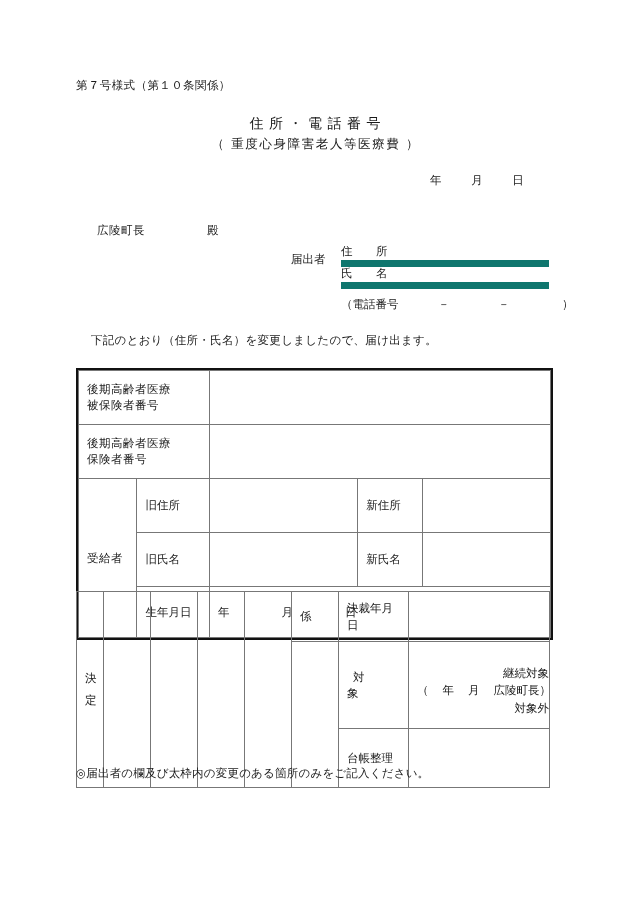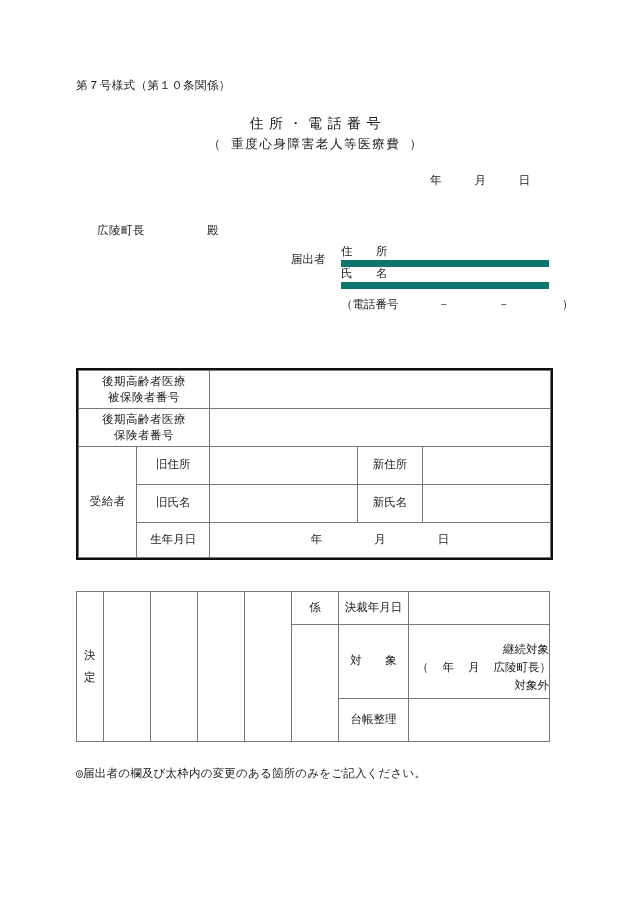--- a/index.html
+++ b/index.html
@@ -12,21 +12,20 @@
     background: #ffffff;
     font-family: "DejaVu Serif", "Liberation Serif", serif;
     color: #1a1a1a;
     position: relative;
     overflow: hidden;
   }
   .page {
     position: relative;
     width: 630px;
     height: 808px;
-    font-family: Liberation Mono, monospace;
   }
 
   
   .form-code {
     position: absolute;
     left: 76px;
     top: 78px;
     font-size: 11.5px;
     letter-spacing: 0.4px;
     white-space: nowrap;
@@ -126,23 +125,22 @@
   }
 
   
   table {
     border-collapse: collapse;
     table-layout: fixed;
   }
   td {
     border: 1px solid #777777;
     font-size: 11.5px;
-    text-align: center;
     vertical-align: middle;
-    padding: 0;
+    padding: 8px;
     line-height: 1.45;
   }
 
   .table-main {
     position: absolute;
     left: 76px;
     top: 368px;
     width: 473px;
     border: 2.5px solid #111111;
   }
@@ -231,20 +229,21 @@
       <div class="applicant-label"></div>
       <div class="tel-line">
         <span class="t-open">（電話番号</span>
         <span class="t-dash1">－</span>
         <span class="t-dash2">－</span>
         <span class="t-close">）</span>
       </div>
     </div>
   </div>
 
+  <div class="statement">下記のとおり（住所・氏名）を変更しましたので、届け出ます。</div>
 
   <div class="table-main">
     <table>
       <colgroup>
         <col style="width:58px">
         <col style="width:72px">
         <col style="width:147px">
         <col style="width:64px">
         <col style="width:127px">
       </colgroup>

